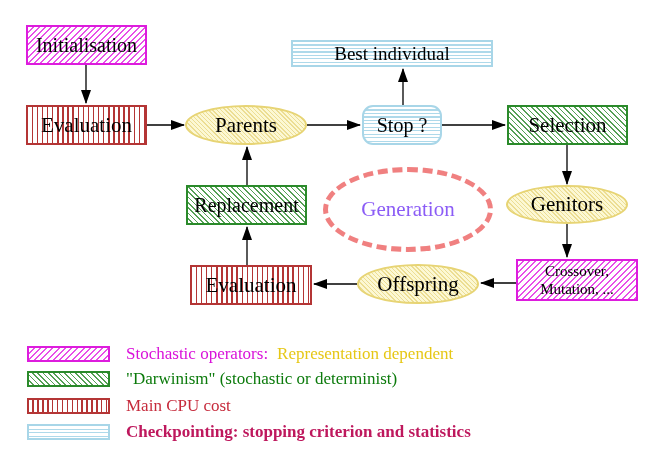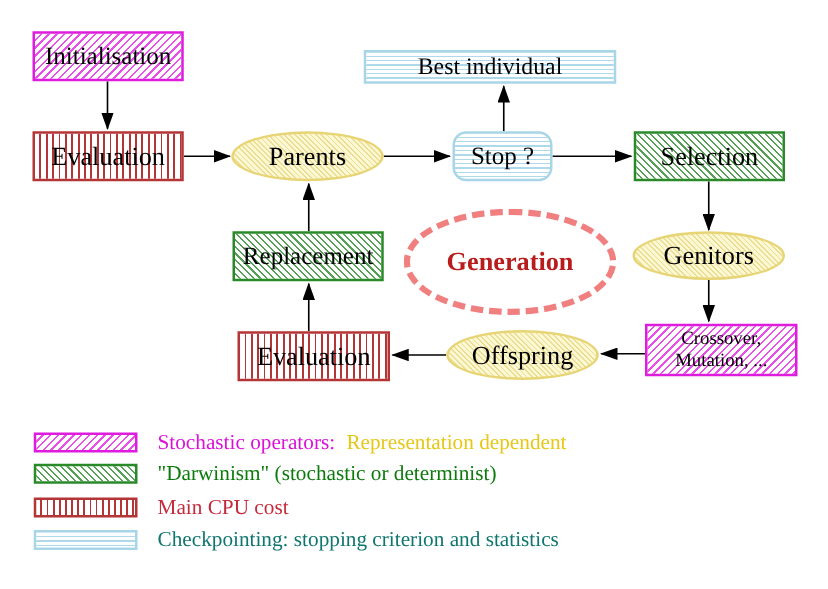--- a/index.html
+++ b/index.html
@@ -40,38 +40,37 @@
   }
   .ellipse{
     border-radius:50%;
     border:2px solid #e7d474;
     background-color:#fcf8d4;
     background-image:repeating-linear-gradient(45deg,rgba(0,0,0,0) 0 2px,#ecdd93 2px 3px);
   }
   .generation{
     border:5px dashed #f08080;
     border-radius:50%;
-    color:#b91c1c;
+    color:#8b5cf6;
     background:transparent;
-    font-weight:bold;
   }
   #arrows{position:absolute;left:0;top:0;width:662px;height:471px;pointer-events:none;}
   
   .legend-row{position:absolute;left:27px;display:flex;align-items:center;height:18px;}
   .swatch{width:83px;height:16px;box-sizing:border-box;flex:0 0 auto;}
   .legend-text{margin-left:16px;font-size:17px;white-space:nowrap;}
   .sw-magenta{border:2px solid #dd1cdd;background-image:repeating-linear-gradient(135deg,rgba(0,0,0,0) 0 3px,#e84fe8 3px 4.4px);}
   .sw-green{border:2px solid #2a8a2a;background-image:repeating-linear-gradient(45deg,rgba(0,0,0,0) 0 2.6px,#55a055 2.6px 3.8px);}
   .sw-red{border:2px solid #b43535;background-image:repeating-linear-gradient(90deg,rgba(0,0,0,0) 0 3.4px,#b43535 3.4px 4.9px);}
   .sw-blue{border:2px solid #a8d6e8;background-image:repeating-linear-gradient(180deg,rgba(0,0,0,0) 0 2.6px,#aed9ea 2.6px 3.7px);}
   .t-magenta{color:#d911d9;}
   .t-yellow{color:#e6c715;margin-left:9px;}
   .t-green{color:#0b7a0b;}
   .t-red{color:#c62b3c;}
-  .t-blue{color:#0f766e;}
+  .t-blue{color:#be185d;font-weight:bold;}
 </style>
 </head>
 <body>
 
 <div id="canvas">
 
   <svg id="arrows" viewBox="0 0 662 471" xmlns="http://www.w3.org/2000/svg">
     <defs>
       <marker id="ah" markerWidth="14" markerHeight="10" refX="13" refY="5" orient="auto" markerUnits="userSpaceOnUse">
         <path d="M0,0 L14,5 L0,10 z" fill="#000"></path>

